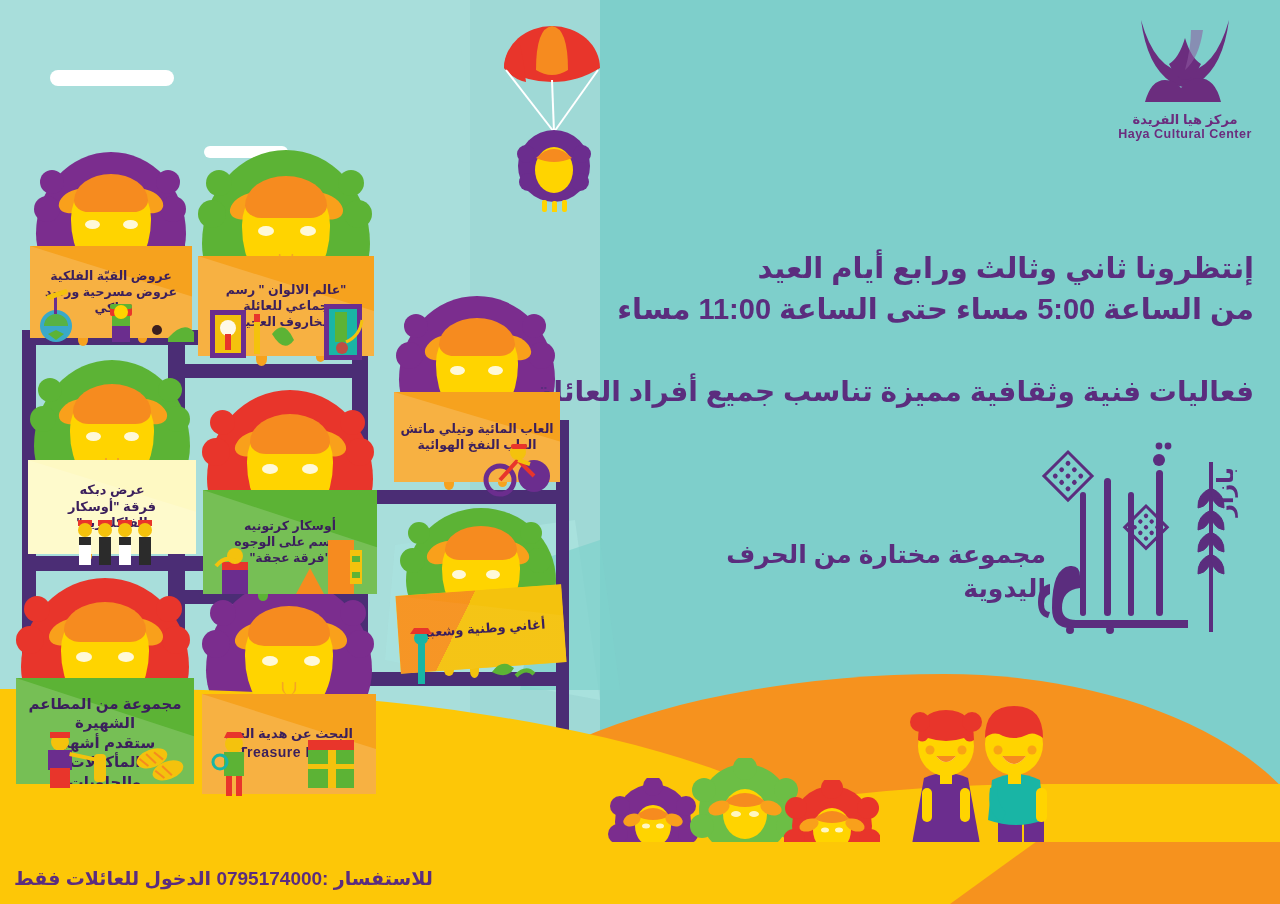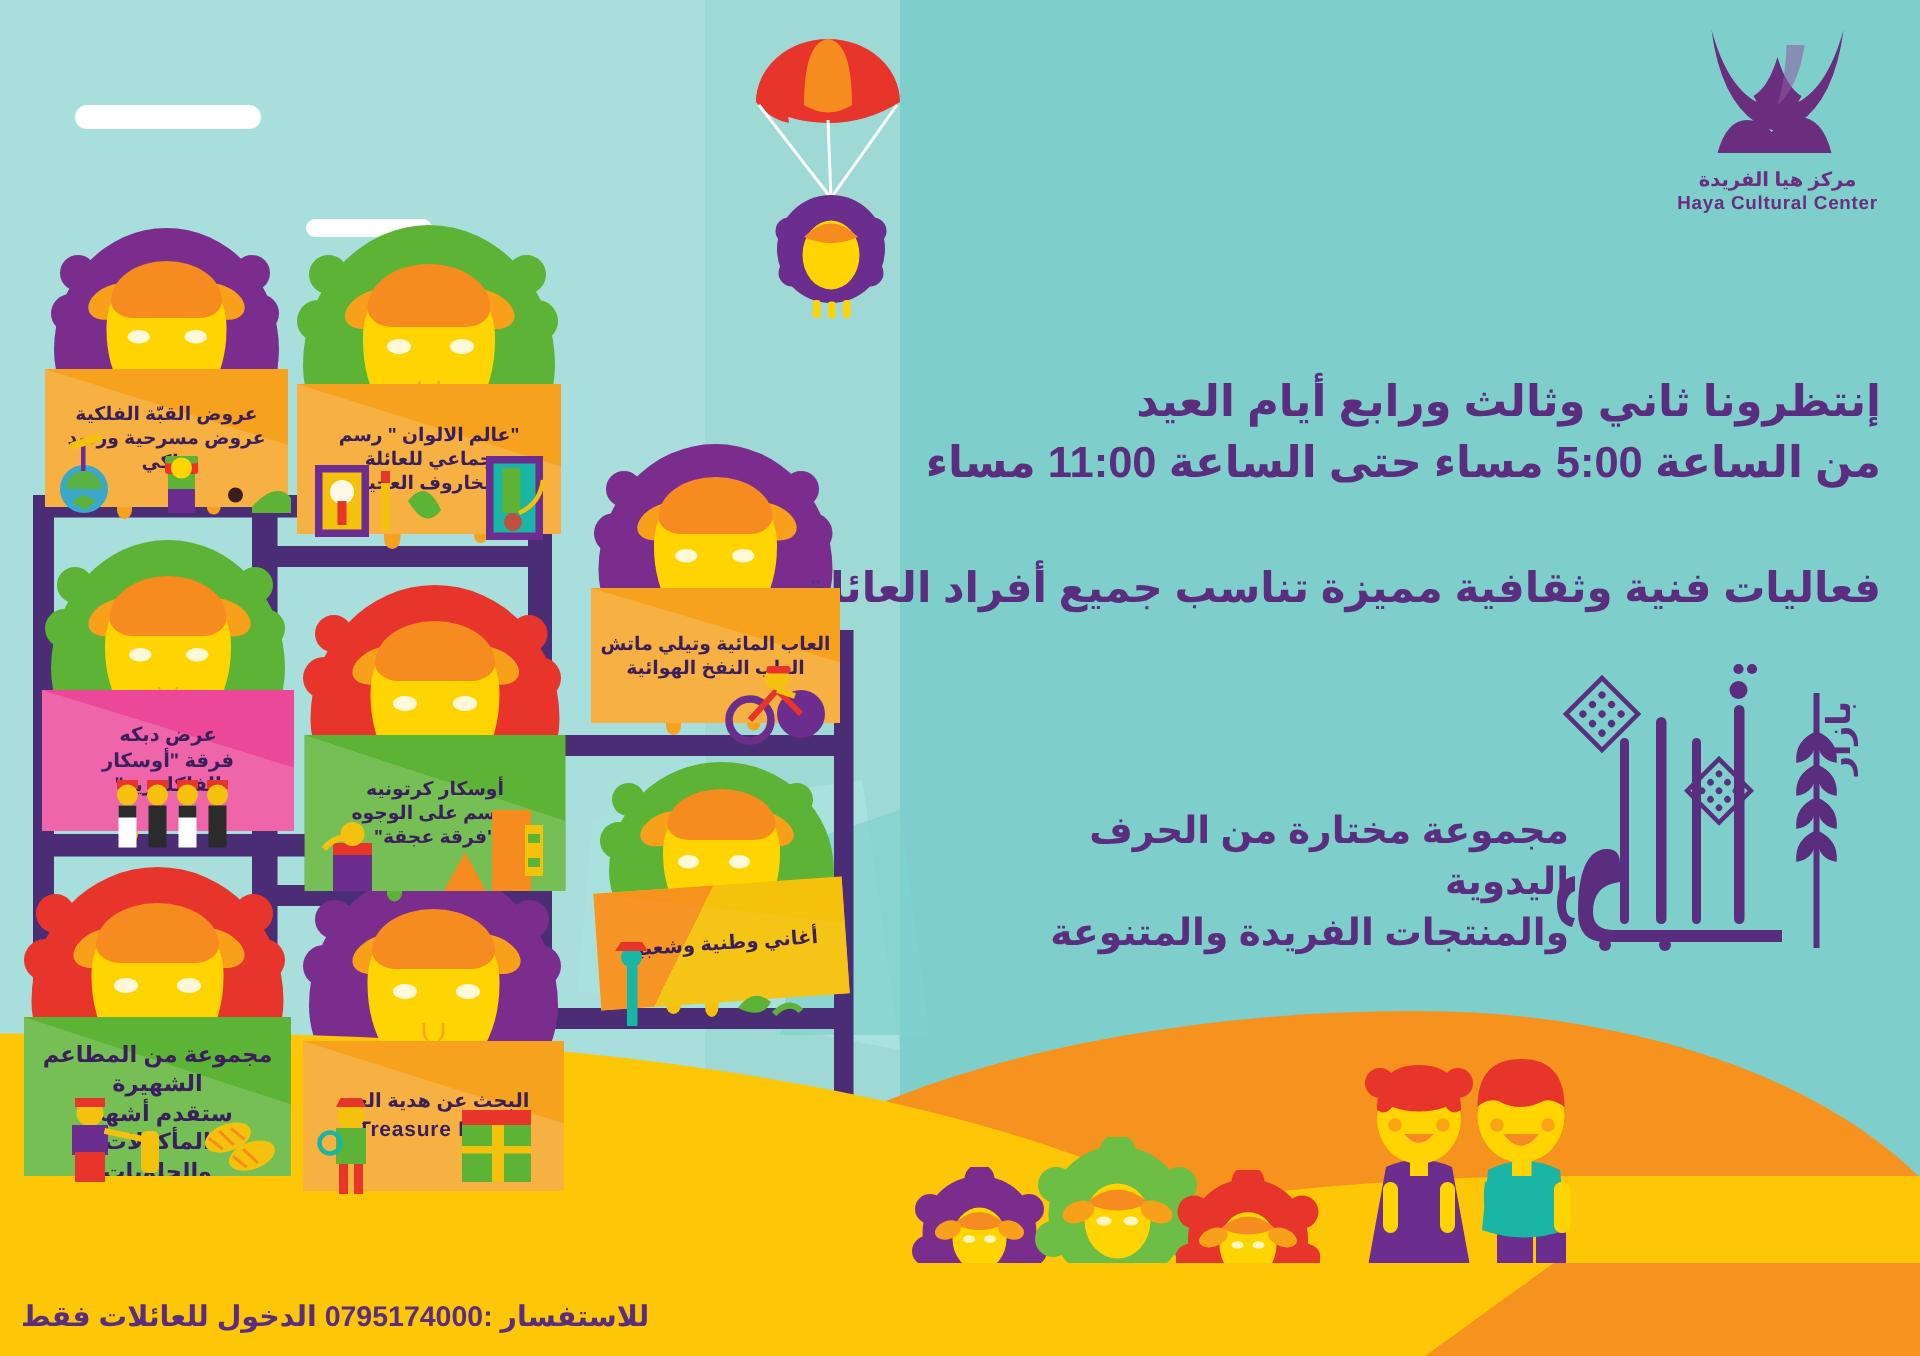--- a/index.html
+++ b/index.html
@@ -258,21 +258,21 @@
       <i style="left:138px;top:46px;width:26px;height:26px;background:#5cb335;"></i>
       <i style="left:132px;top:18px;width:24px;height:24px;background:#5cb335;"></i>
     </div>
     <div class="ear" style="left:32px;top:40px;width:38px;height:23px;transform:rotate(-22deg);"></div>
     <div class="ear" style="left:104px;top:40px;width:38px;height:23px;transform:rotate(22deg);"></div>
     <div class="sheep-face" style="top:28px;width:84px;height:104px;"></div>
     <div class="sheep-fringe" style="top:24px;width:78px;height:40px;"></div>
     <div class="eye" style="left:60px;top:72px;width:15px;height:9px;"></div>
     <div class="eye" style="left:98px;top:72px;width:15px;height:9px;"></div>
     <div class="nose" style="top:98px;width:14px;height:12px;border-radius:0 0 8px 8px;"></div>
-    <div class="placard" style="top:100px;width:168px;height:94px;background:#ec4899;">
+    <div class="placard" style="top:100px;width:168px;height:94px;background:#fef9c3;">
       <div class="sheen"></div>
       <div class="txt" style="font-size:13px;">
         <div>عرض دبكه</div>
         <div>فرقة "أوسكار الفلكلورية"</div>
       </div>
     </div>
     <svg width="172" height="60" style="position:absolute;left:0;top:150px;z-index:9;">
       <g>
         <rect x="52" y="10" width="14" height="6" fill="#e8352b"></rect>
         <circle cx="59" cy="20" r="7" fill="#f4c20d"></circle>
@@ -691,16 +691,15 @@
         <path d="M40 178 q-10 -2 -10 -16 q0 -16 12 -18 l0 10 q-6 2 -6 10 q0 8 6 8z"></path>
         <circle cx="62" cy="190" r="4"></circle>
         <circle cx="102" cy="190" r="4"></circle>
       </g>
       <text x="225" y="52" class="bazaar-word" text-anchor="middle" transform="rotate(-90 225 52)" font-family="Liberation Sans, DejaVu Sans, sans-serif" font-size="22" font-weight="700" fill="#5b2d7e">بازار</text>
     </svg>
   </div>
 
   <div class="copy bazaar-desc" style="top:538px; right:234px; width:400px;">
     <div>مجموعة مختارة من الحرف اليدوية</div>
-    <div>والمنتجات الفريدة والمتنوعة</div>
   </div>
 
 </div>
 
 </body></html>

